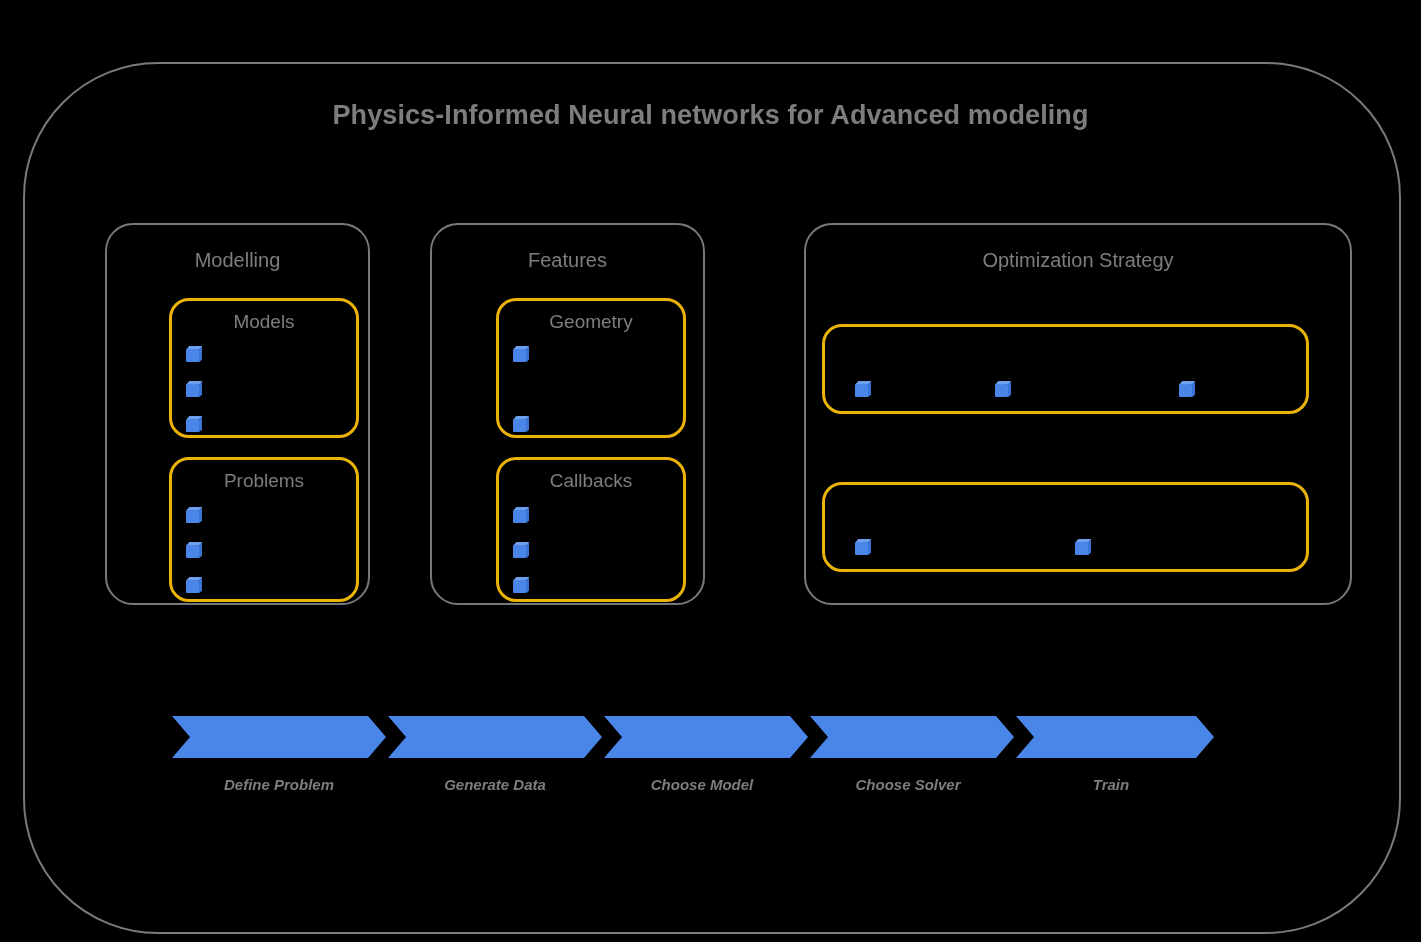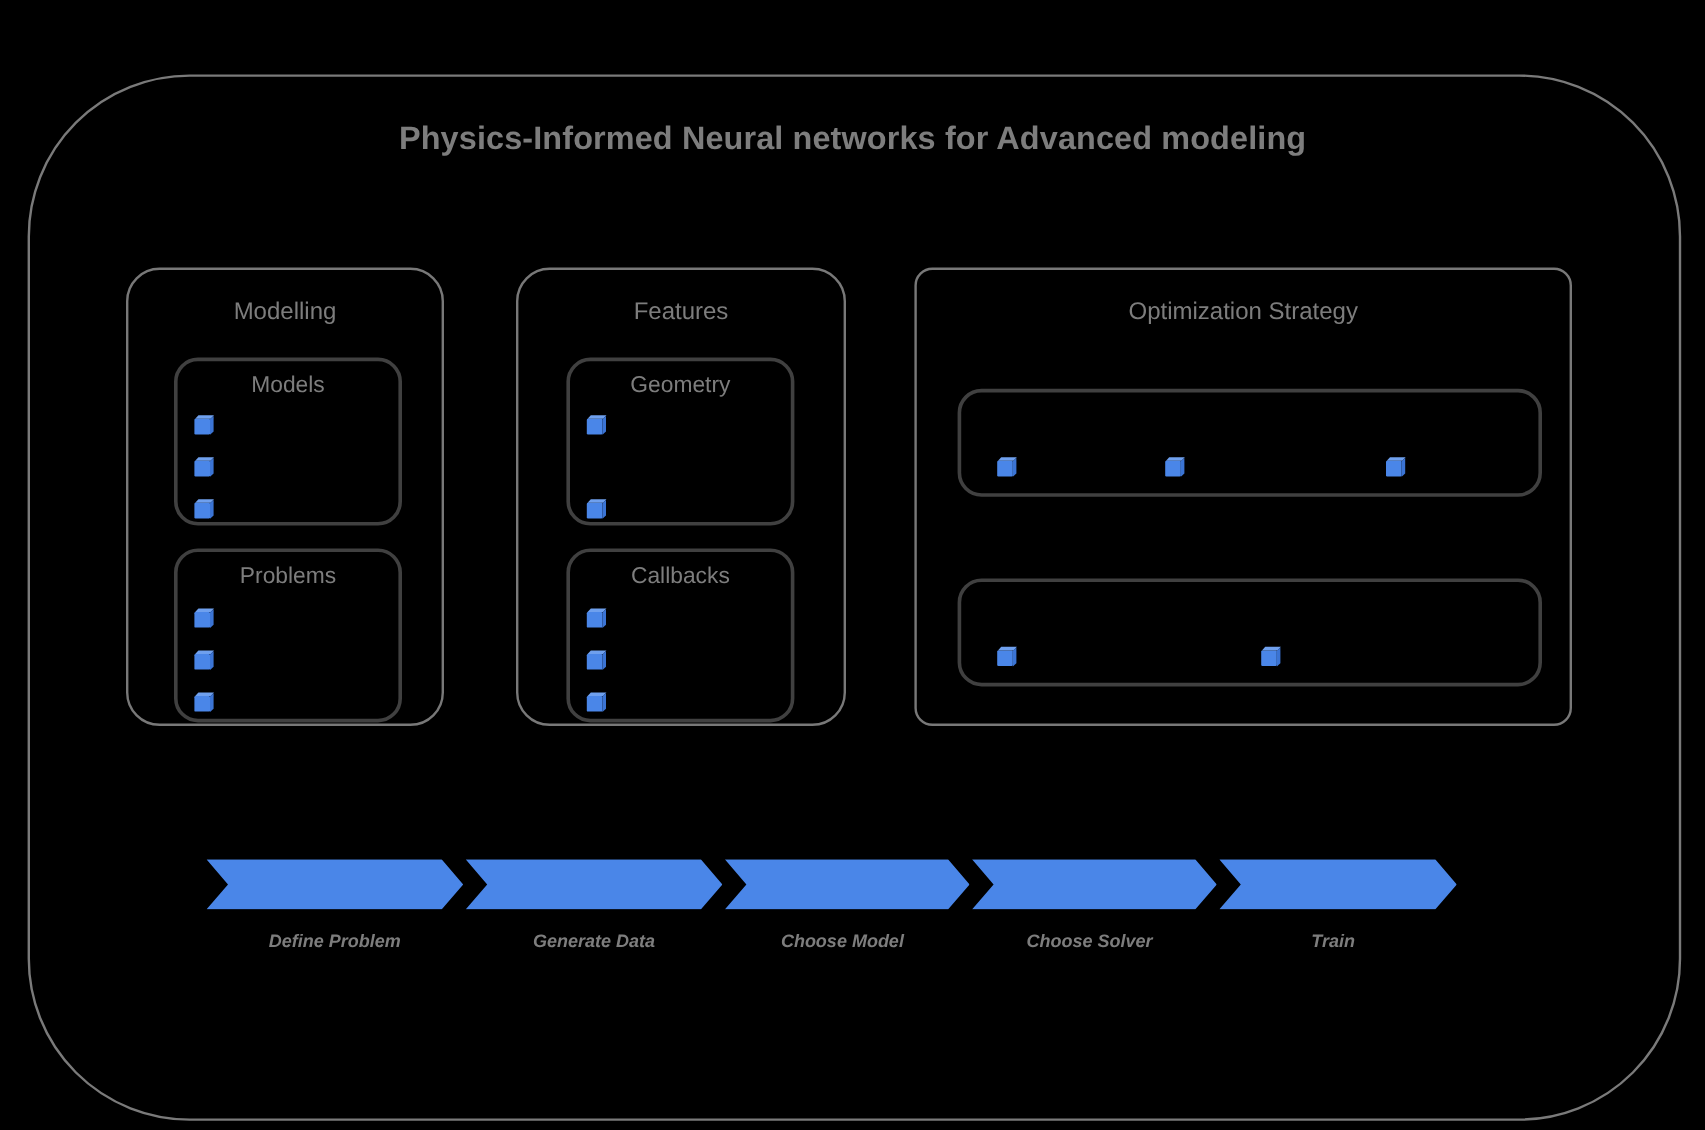--- a/index.html
+++ b/index.html
@@ -58,30 +58,31 @@
     width: 100%;
     text-align: center;
     font-size: 20px;
     color: #7d7d7d;
     font-weight: normal;
     white-space: nowrap;
   }
 
   #panel-modelling { left: 105px; top: 223px; width: 265px; height: 382px; }
   #panel-features  { left: 430px; top: 223px; width: 275px; height: 382px; }
-  #panel-optimization { left: 762px; top: 223px; width: 548px; height: 382px; border-radius: 15px; }
+  #panel-optimization { left: 804px; top: 223px; width: 548px; height: 382px; }
 
   .group-panel > .group-title { top: 24px; }
 
   
   .blue-box {
     position: absolute;
-    border: 3px solid #404040;
+    border: 3px solid #eab308;
     border-radius: 20px;
     background: transparent;
+    margin-left: 24px;
   }
   .blue-box-title {
     position: absolute;
     left: 0;
     width: 100%;
     text-align: center;
     top: 10px;
     font-size: 19px;
     color: #7d7d7d;
     white-space: nowrap;

